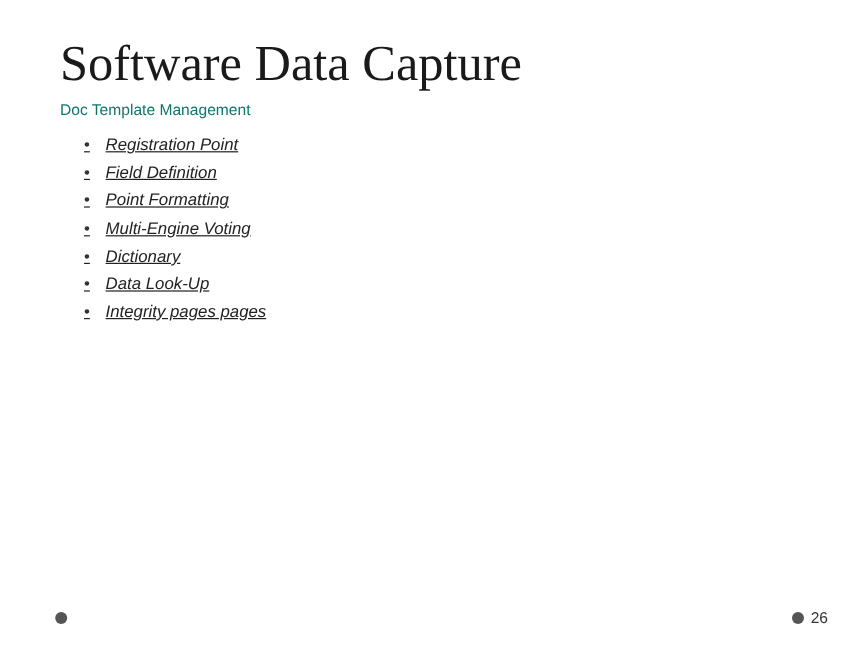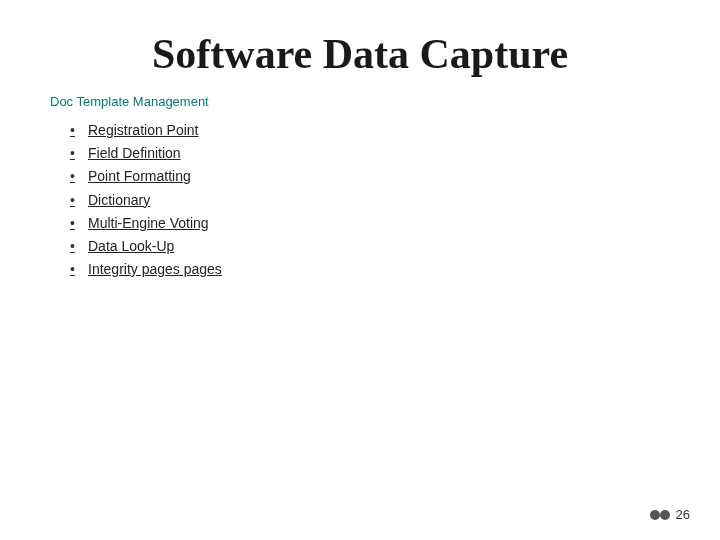--- a/index.html
+++ b/index.html
@@ -19,26 +19,26 @@
 
     .slide {
       width: 720px;
       height: 540px;
       background: #ffffff;
       padding: 30px 50px 30px 50px;
       position: relative;
     }
 
     .title {
-      text-align: center;
+      text-align: left;
       font-size: 42px;
-      font-weight: bold;
+      font-weight: normal;
       color: #1a1a1a;
       line-height: 1.15;
-      margin-bottom: 16px;
+      margin-bottom: 6px;
       font-family: 'Georgia', serif;
     }
 
     .subtitle {
       font-size: 13px;
       color: #0f766e;
       margin-bottom: 10px;
       font-family: Arial, sans-serif;
       font-weight: normal;
     }
@@ -72,40 +72,41 @@
     }
 
     .bullet-list li {
       font-size: 14px;
       color: #222;
       line-height: 1.65;
       font-family: Arial, sans-serif;
       display: flex;
       align-items: center;
       gap: 8px;
+      font-style: italic;
       text-decoration: underline;
     }
 
     .bullet-list li::before {
       content: '•';
       font-size: 14px;
       color: #333;
       font-style: normal;
       text-decoration: none;
       display: inline-block;
       min-width: 10px;
     }
 
     .bottom-bar {
       position: absolute;
       bottom: 18px;
       left: 16px;
       right: 0;
       display: flex;
-      justify-content: flex-end;
+      justify-content: space-between;
       align-items: center;
       padding: 0 30px;
     }
 
     .bottom-dot-left {
       width: 10px;
       height: 10px;
       background: #555;
       border-radius: 50%;
     }
@@ -142,24 +143,24 @@
     <li>
         <span>Registration Point</span>
       </li>
     <li>
         <span>Field Definition</span>
       </li>
     <li>
         <span>Point Formatting</span>
       </li>
     <li>
-        <span>Dictionary</span>
+        <span>Multi-Engine Voting</span>
       </li>
     <li>
-        <span>Multi-Engine Voting</span>
+        <span>Dictionary</span>
       </li>
     <li>
         <span>Data Look-Up</span>
       </li>
     <li>
         <span>Integrity pages pages</span>
       </li>
   </ul>
 
   <div class="bottom-bar">

